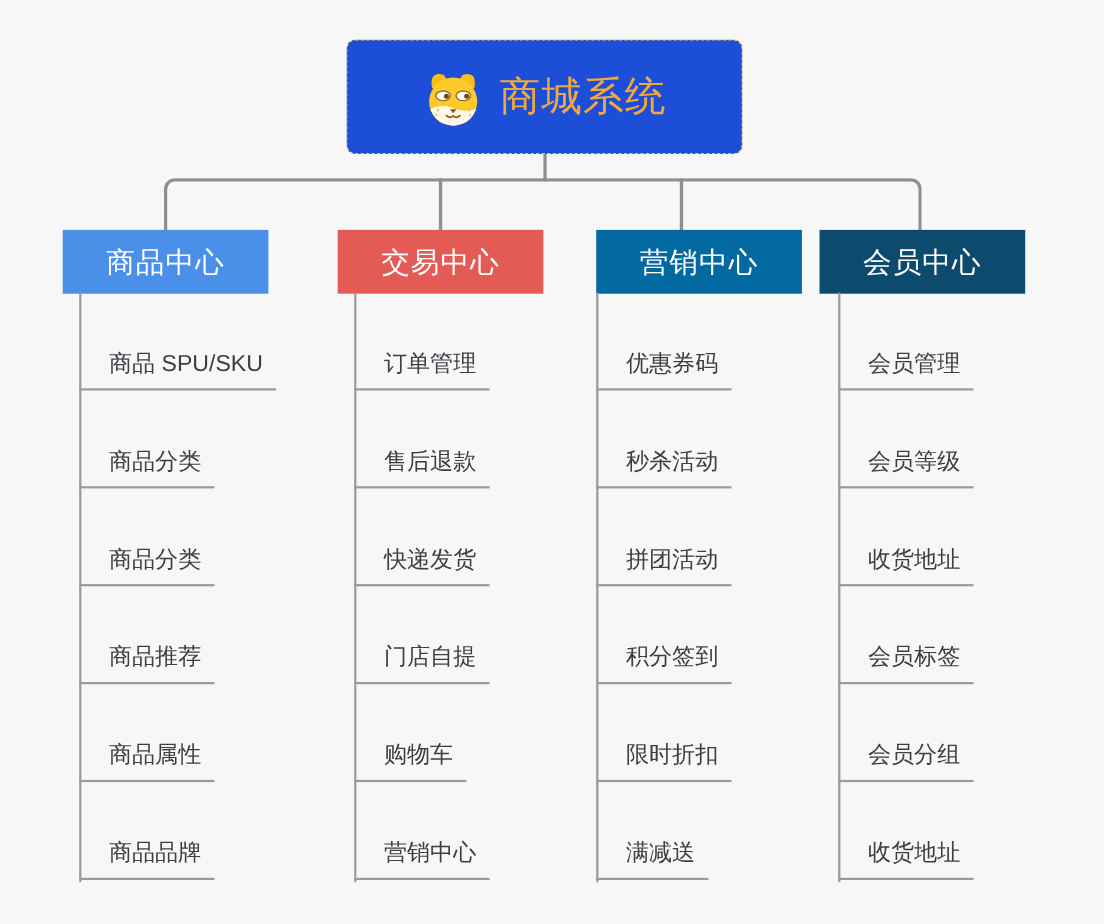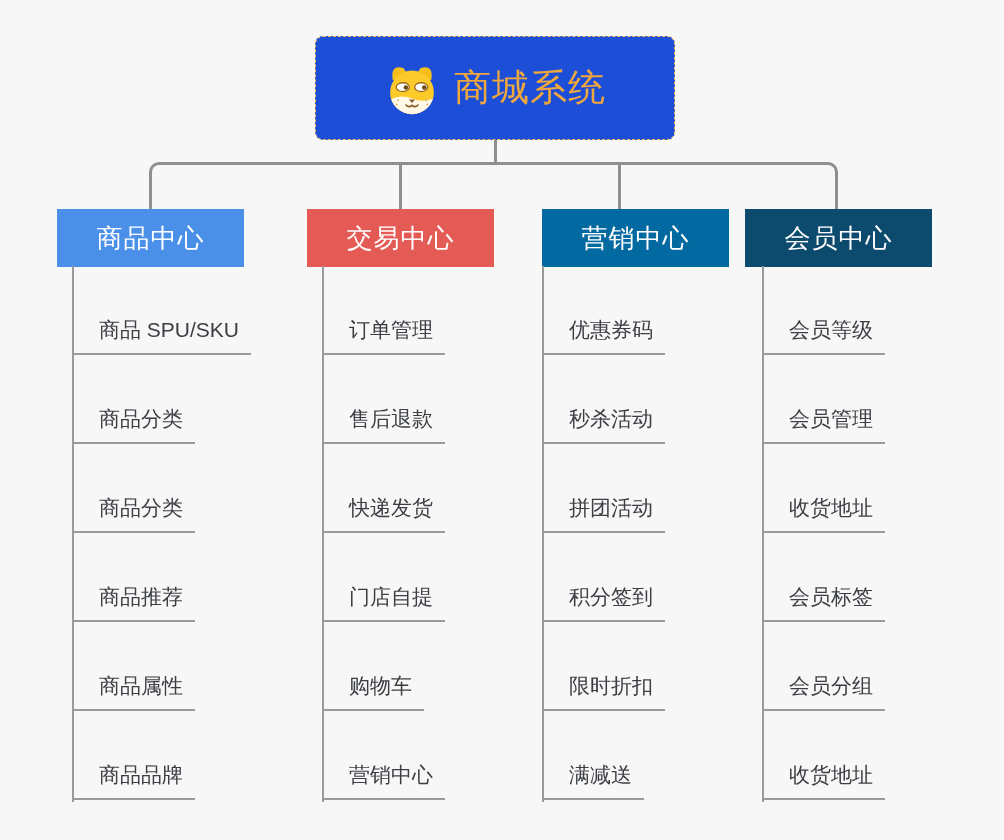--- a/index.html
+++ b/index.html
@@ -165,24 +165,24 @@
           <span class="child-label">限时折扣</span>
         </div>
         <div class="child-item">
           <span class="child-label">满减送</span>
         </div>
       </div>
       <div class="branch-header" style="left: 745px; background: #0c4a6e;">会员中心</div>
       <div class="trunk" style="left: 762px;"></div>
       <div class="child-col" style="left: 762px;">
         <div class="child-item">
-          <span class="child-label">会员等级</span>
+          <span class="child-label">会员管理</span>
         </div>
         <div class="child-item">
-          <span class="child-label">会员管理</span>
+          <span class="child-label">会员等级</span>
         </div>
         <div class="child-item">
           <span class="child-label">收货地址</span>
         </div>
         <div class="child-item">
           <span class="child-label">会员标签</span>
         </div>
         <div class="child-item">
           <span class="child-label">会员分组</span>
         </div>

